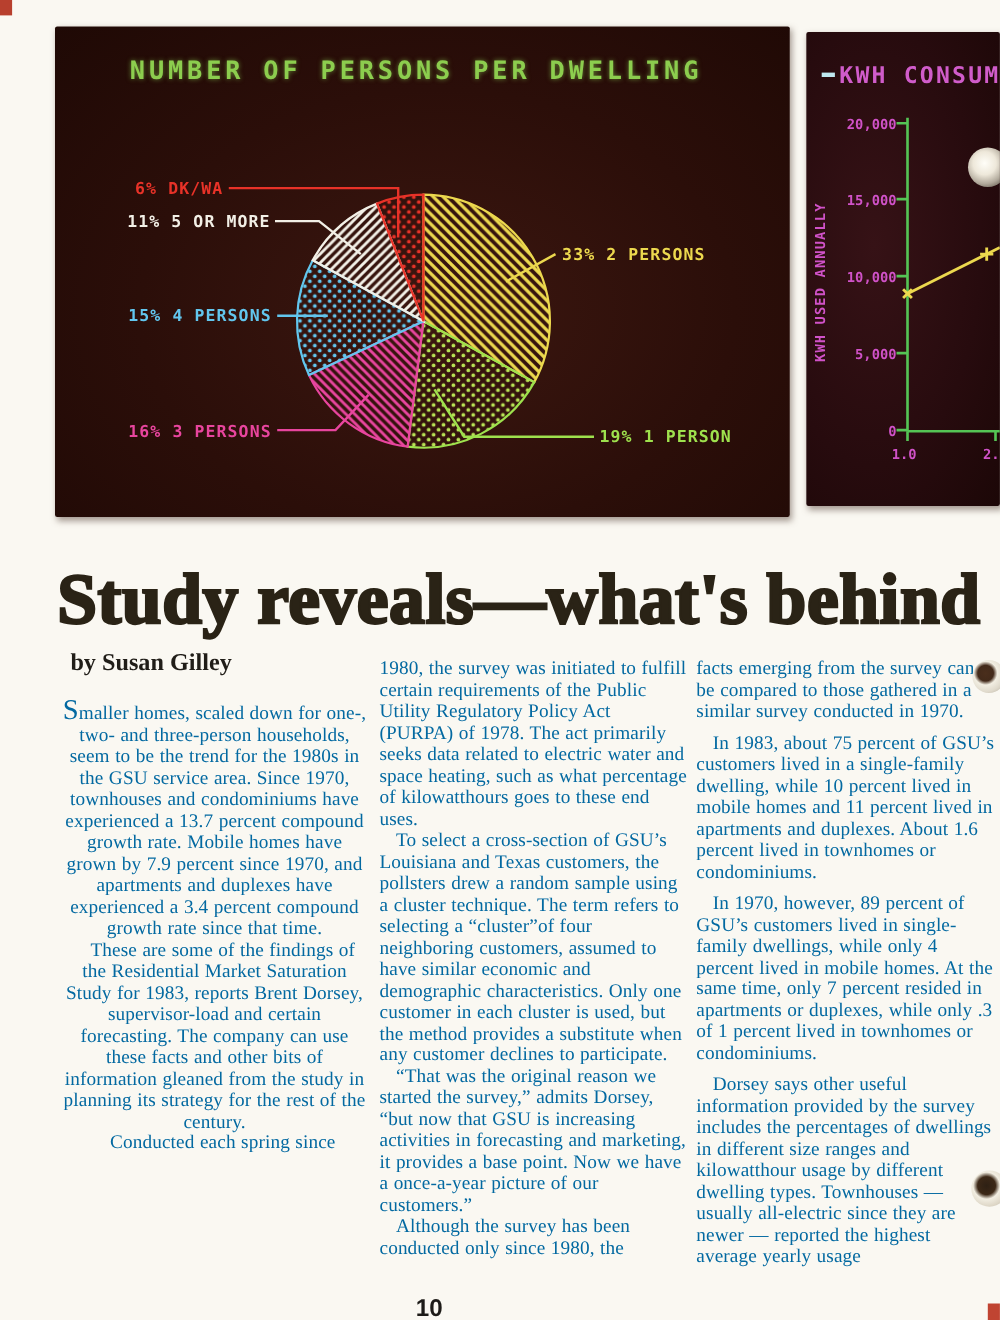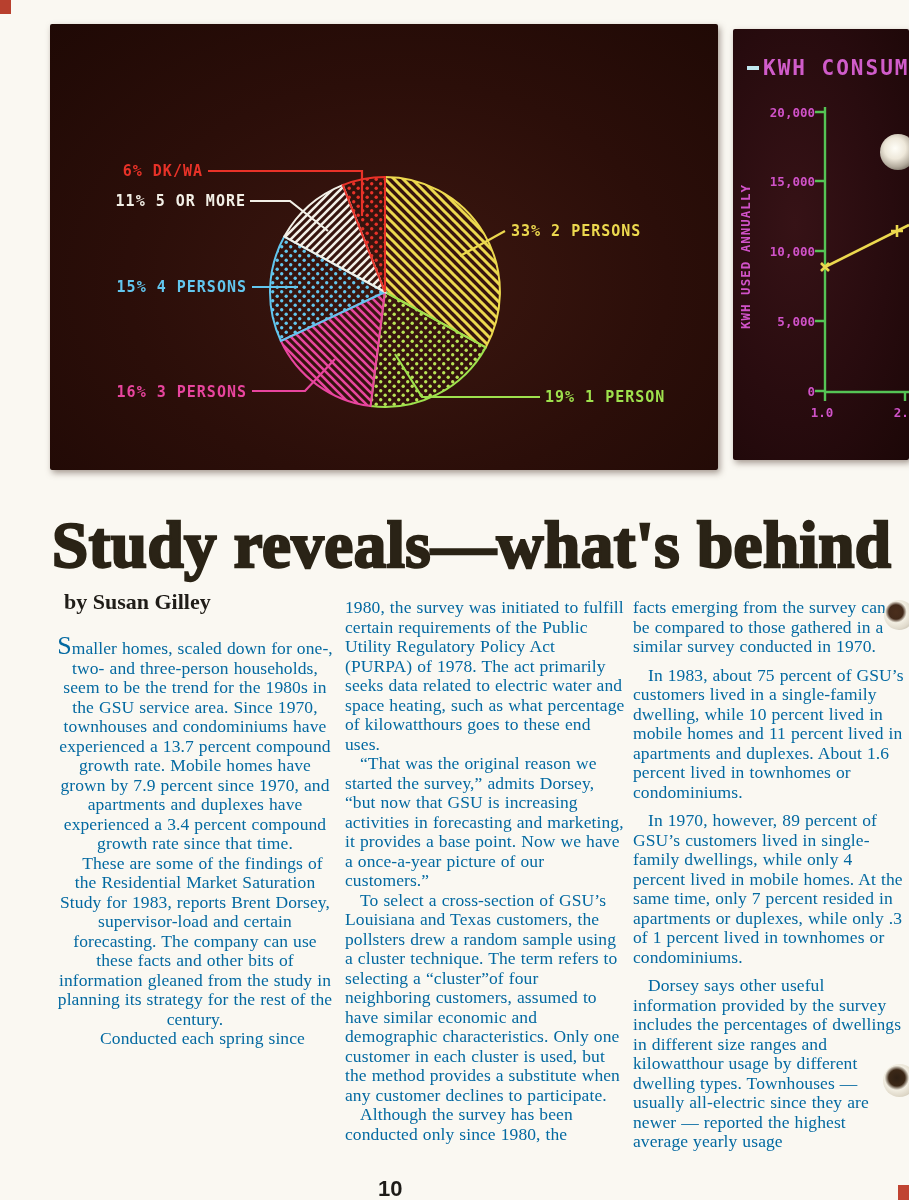--- a/index.html
+++ b/index.html
@@ -61,20 +61,21 @@
 </style>
 </head>
 <body>
 
 <div class="page">
 
   <div id="corner-tl" class="corner"></div>
   <div id="corner-br" class="corner"></div>
 
   <div id="photo-pie" class="photo">
+    <div class="pie-title">NUMBER OF PERSONS PER DWELLING</div>
     <svg width="668" height="446" viewBox="0 0 668 446">
       <defs>
         <pattern id="py" width="9" height="9" patternUnits="userSpaceOnUse">
           <path d="M-1,-1 L10,10 M-1,8 L1,10 M8,-1 L10,1" stroke="#ecd84e" stroke-width="3" fill="none"></path>
         </pattern>
         <pattern id="pw" width="8" height="8" patternUnits="userSpaceOnUse">
           <path d="M-1,9 L9,-1 M-1,1 L1,-1 M7,9 L9,7" stroke="#f2efe6" stroke-width="2.6" fill="none"></path>
         </pattern>
         <pattern id="pm" width="8" height="8" patternUnits="userSpaceOnUse">
           <path d="M-1,-1 L9,9 M-1,7 L1,9 M7,-1 L9,1" stroke="#e8459e" stroke-width="2.6" fill="none"></path>
@@ -168,22 +169,22 @@
   <div class="byline">by Susan Gilley</div>
 
   <div id="col-1" class="col">
     <p class="nofirst lead">Smaller homes, scaled down for one-, two- and three-person households, seem to be the trend for the 1980s in the GSU service area. Since 1970, townhouses and condominiums have experienced a 13.7 percent compound growth rate. Mobile homes have grown by 7.9 percent since 1970, and apartments and duplexes have experienced a 3.4 percent compound growth rate since that time.</p>
     <p>These are some of the findings of the Residential Market Saturation Study for 1983, reports Brent Dorsey, supervisor-load and certain forecasting. The company can use these facts and other bits of information gleaned from the study in planning its strategy for the rest of the century.</p>
     <p>Conducted each spring since</p>
   </div>
 
   <div id="col-2" class="col">
     <p class="nofirst">1980, the survey was initiated to fulfill certain requirements of the Public Utility Regulatory Policy Act (PURPA) of 1978. The act primarily seeks data related to electric water and space heating, such as what percentage of kilowatthours goes to these end uses.</p>
+    <p>To select a cross-section of GSU’s Louisiana and Texas customers, the pollsters drew a random sample using a cluster technique. The term refers to selecting a “cluster”of four neighboring customers, assumed to have similar economic and demographic characteristics. Only one customer in each cluster is used, but the method provides a substitute when any customer declines to participate.</p>
     <p>“That was the original reason we started the survey,” admits Dorsey, “but now that GSU is increasing activities in forecasting and marketing, it provides a base point. Now we have a once-a-year picture of our customers.”</p>
-    <p>To select a cross-section of GSU’s Louisiana and Texas customers, the pollsters drew a random sample using a cluster technique. The term refers to selecting a “cluster”of four neighboring customers, assumed to have similar economic and demographic characteristics. Only one customer in each cluster is used, but the method provides a substitute when any customer declines to participate.</p>
     <p>Although the survey has been conducted only since 1980, the</p>
   </div>
 
   <div id="col-3" class="col">
     <p class="nofirst">facts emerging from the survey can be compared to those gathered in a similar survey conducted in 1970.</p>
     <p>In 1983, about 75 percent of GSU’s customers lived in a single-family dwelling, while 10 percent lived in mobile homes and 11 percent lived in apartments and duplexes. About 1.6 percent lived in townhomes or condominiums.</p>
     <p>In 1970, however, 89 percent of GSU’s customers lived in single-family dwellings, while only 4 percent lived in mobile homes. At the same time, only 7 percent resided in apartments or duplexes, while only .3 of 1 percent lived in townhomes or condominiums.</p>
     <p>Dorsey says other useful information provided by the survey includes the percentages of dwellings in different size ranges and kilowatthour usage by different dwelling types. Townhouses — usually all-electric since they are newer — reported the highest average yearly usage</p>
   </div>
 

